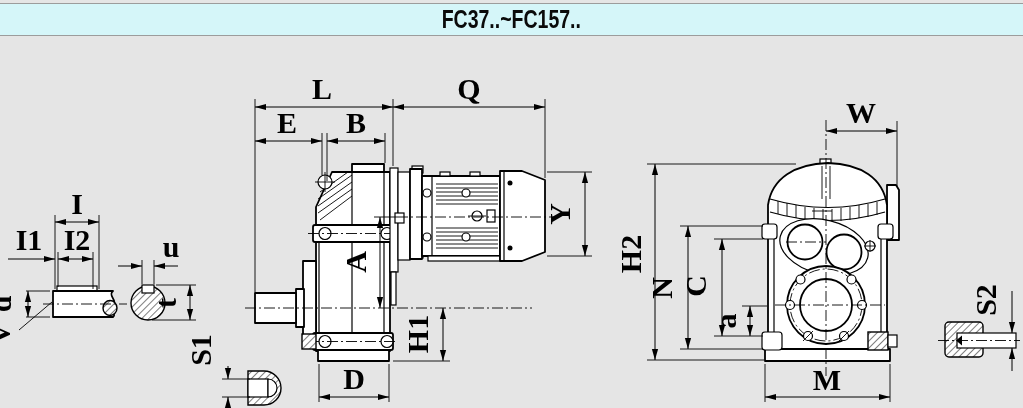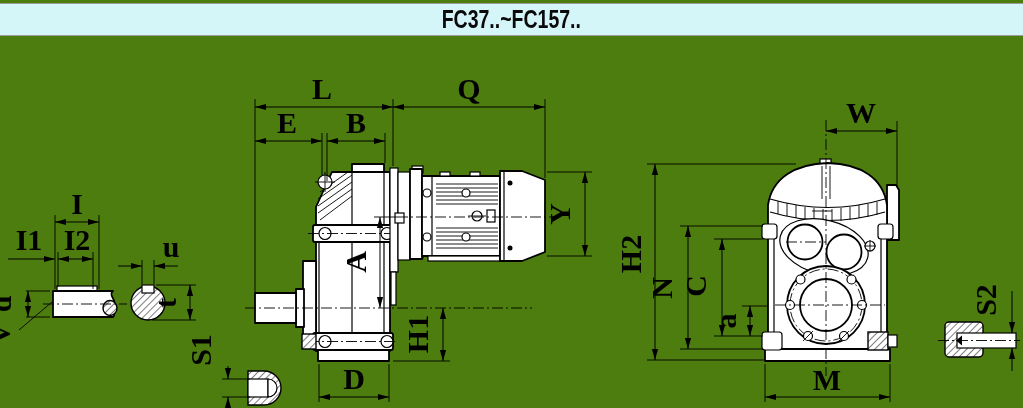--- a/index.html
+++ b/index.html
@@ -1,16 +1,16 @@
 <!DOCTYPE html>
 <html><head>
 <meta charset="utf-8">
 <style>
   html,body{margin:0;padding:0;background:#fff;}
-  .page{position:relative;width:1023px;height:408px;background:#4d7c0f;overflow:hidden;
+  .page{position:relative;width:1023px;height:408px;background:#e5e5e5;overflow:hidden;
         font-family:"Liberation Sans",sans-serif;}
   .header{position:absolute;top:3px;left:0;width:1023px;height:33px;background:#d5f6f9;
           border-top:1px solid #9c9c9c;border-bottom:1px solid #9c9c9c;
           display:flex;align-items:center;justify-content:center;box-sizing:border-box;}
   .header .title{font-size:25px;font-weight:bold;color:#0a0a0a;transform:scaleX(0.78);
           letter-spacing:0px;white-space:nowrap;}
   svg.drawing{position:absolute;left:0;top:0;}
   .o  {fill:#fff;stroke:#000;stroke-width:1.8;stroke-linejoin:round;}
   .on {fill:none;stroke:#000;stroke-width:1.8;stroke-linejoin:round;}
   .t1 {fill:#fff;stroke:#000;stroke-width:1.2;}

